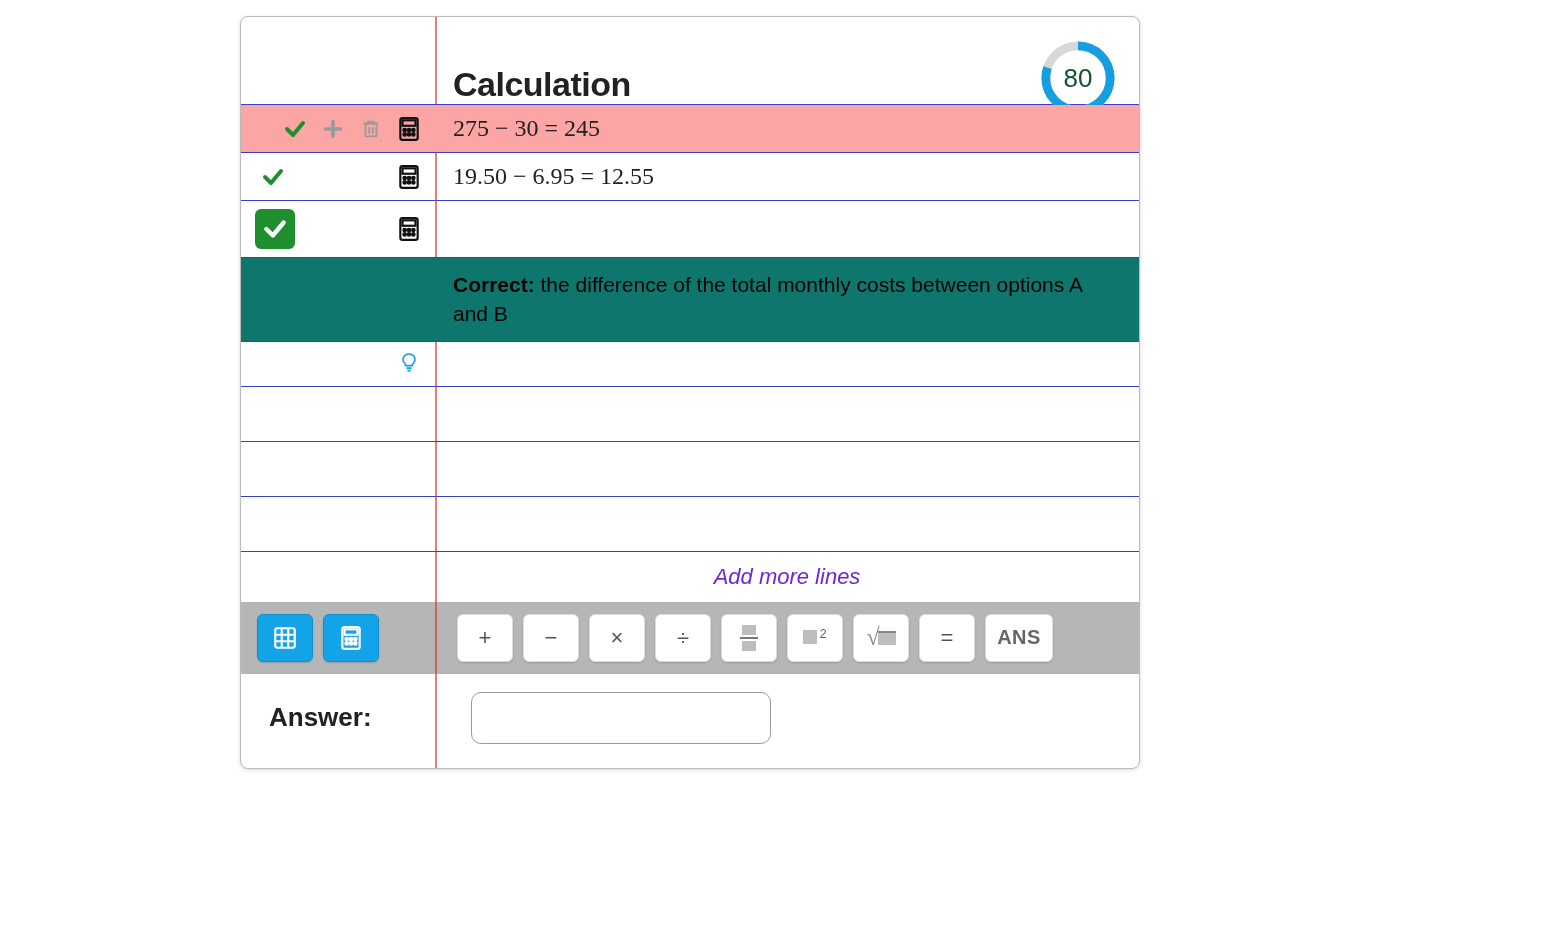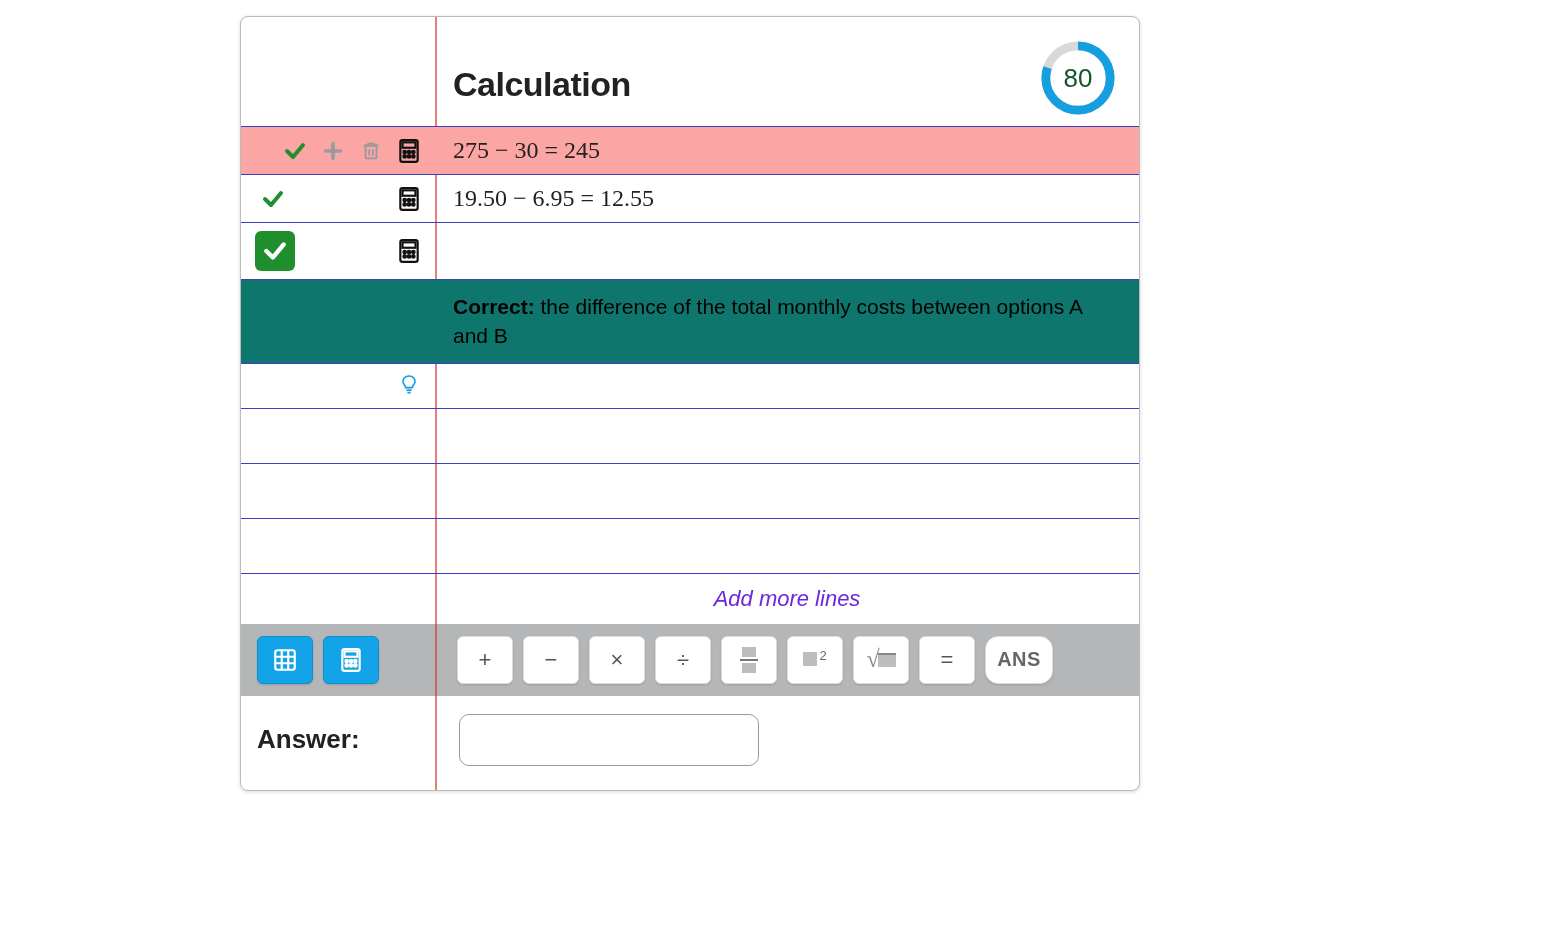--- a/index.html
+++ b/index.html
@@ -9,40 +9,40 @@
     position:absolute; left:240px; top:16px; width:900px;
     border:1px solid #bbb; border-radius:8px; overflow:hidden;
     box-shadow: 0 1px 4px rgba(0,0,0,.15);
     background:#fff;
   }
   .margin-line { position:absolute; left:194px; top:0; bottom:0; width:2px; background:#d43a2a; opacity:.65; }
   .row { display:flex; align-items:stretch; border-bottom:1.5px solid #3a3fc6; position:relative; }
   .row:last-child { border-bottom:none; }
   .gutter { width:194px; flex:0 0 194px; display:flex; align-items:center; justify-content:flex-end; gap:10px; padding:8px 12px; }
   .content { flex:1; padding:10px 18px; font-size:22px; display:flex; align-items:center; }
-  .head .content { padding-top:48px; padding-bottom:22px; }
+  .head .content { padding-top:48px; padding-bottom:0; }
   .head { border-bottom:1.5px solid #3a3fc6; }
   .title { font-size:34px; font-weight:800; color:#222; letter-spacing:-0.5px; }
   .score-ring { position:absolute; right:22px; top:22px; width:78px; height:78px; }
   .score-ring .num { position:absolute; inset:0; display:flex; align-items:center; justify-content:center; font-size:26px; font-weight:400; color:#14532d; }
   .math { font-family: Georgia, "Times New Roman", serif; font-size:24px; color:#222; }
   .row.sel { background:#fca5a5; }
   .row.feedback { background:#0f766e; }
   .row.feedback .content { font-size:21px; line-height:1.4; padding-top:12px; padding-bottom:12px; }
   .row.hint .content { font-size:21px; }
   .row.empty .content { min-height:54px; }
   .row.addmore { border-bottom:none; }
   .row.addmore .content { justify-content:center; font-style:italic; color:#6d28d9; font-size:22px; padding:12px; }
   .toolbar { background:#b5b6b7; display:flex; align-items:center; padding:12px; gap:10px; border-bottom:none; }
   .toolbar .gutter { padding:0; align-items:center; justify-content:flex-start; gap:10px; width:194px; flex:0 0 194px; padding-left:4px;}
   .tcenter { flex:1; display:flex; justify-content:center; gap:10px; padding-right:194px; }
   .btn { width:56px; height:48px; background:#fff; border:1px solid #ddd; border-radius:6px; display:flex; align-items:center; justify-content:center; font-size:22px; color:#555; cursor:pointer; box-shadow:0 1px 2px rgba(0,0,0,.15);}
-  .btn.wide { width:68px; font-weight:600; color:#666; font-size:20px; letter-spacing:.5px;border-radius:13px;}
+  .btn.wide { width:68px; font-weight:600; color:#666; font-size:20px; letter-spacing:.5px;}
   .btn.blue { background:#12a3e8; border-color:#0e8fcf; color:#fff; }
-  .answer-row { display:flex; align-items:center; padding:18px 0 24px 0; }
+  .answer-row { display:flex; align-items:center; padding:18px 0 24px 12px; }
   .answer-row .gutter { font-size:26px; font-weight:800; color:#222; justify-content:flex-start; padding-left:16px; }
   .answer-input { width:300px; height:52px; border:1.5px solid #9a9a9a; border-radius:10px; background:#fff; font-size:22px; padding:0 12px; margin-left:24px;}
   .iconbtn { width:28px; height:28px; display:flex; align-items:center; justify-content:center; cursor:pointer; }
   .check-svg { width:24px; height:24px; }
   .check-badge { width:40px; height:40px; border-radius:6px; background:#1f8f2e; display:flex; align-items:center; justify-content:center; }
   .check-badge .check-svg { width:26px; height:26px; }
   .calc-svg { width:26px; height:26px; }
   .plus-svg, .trash-svg { width:22px; height:22px; }
   .bulb-svg { width:20px; height:26px; }
   .frac { display:inline-flex; flex-direction:column; align-items:center; line-height:1; }

